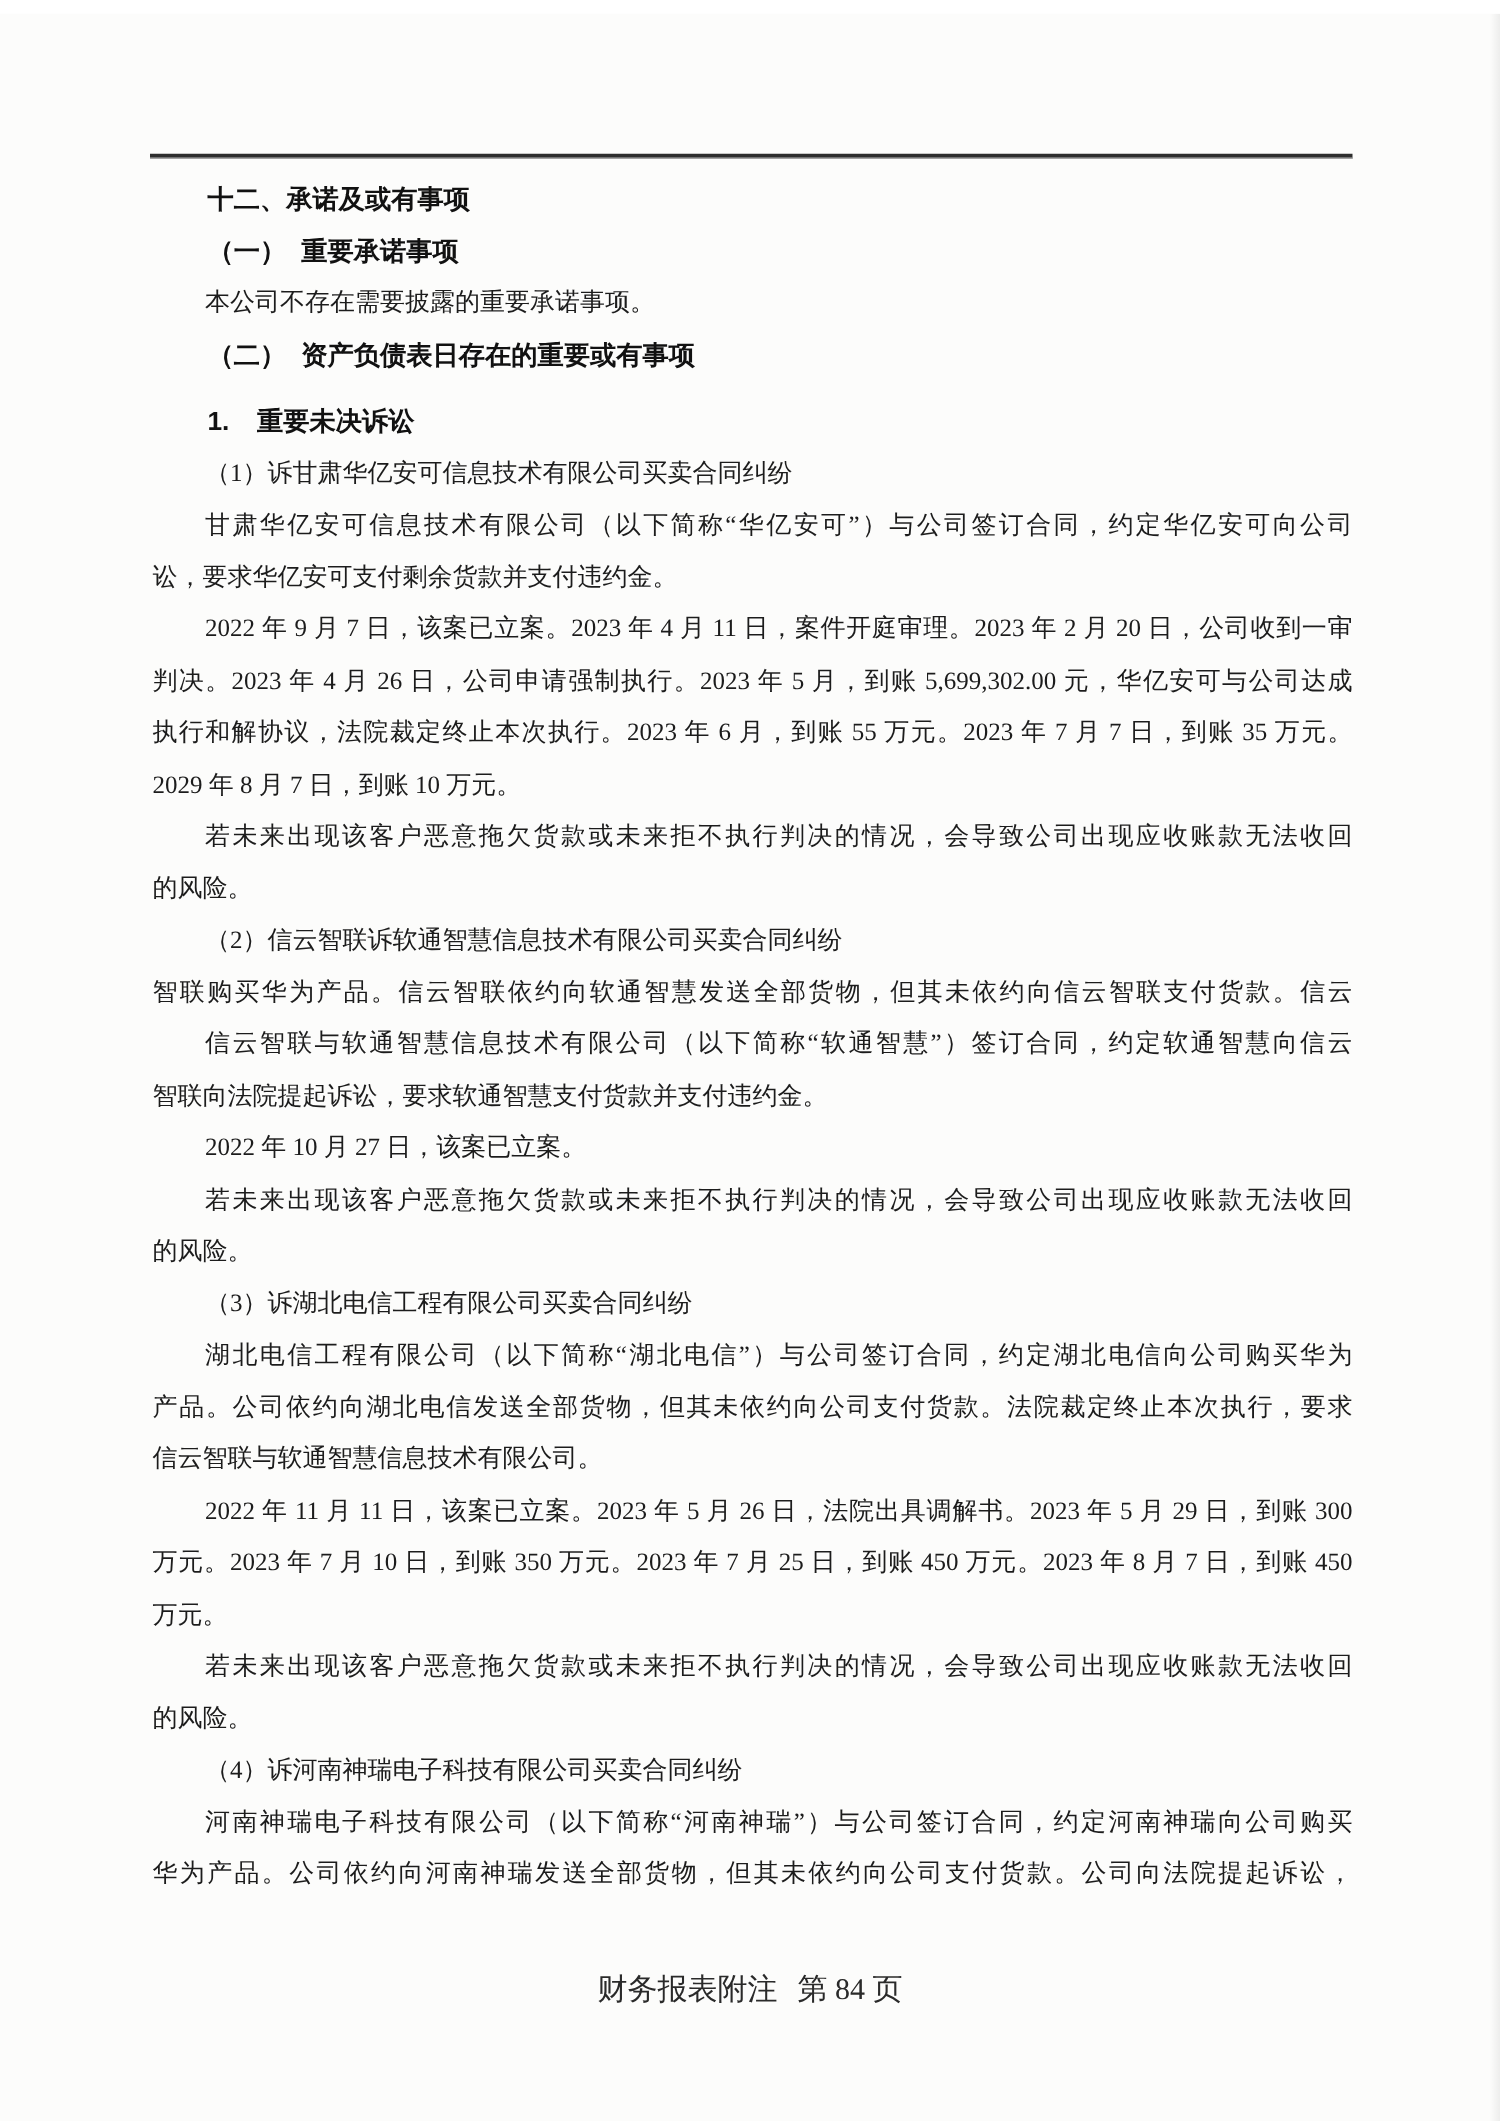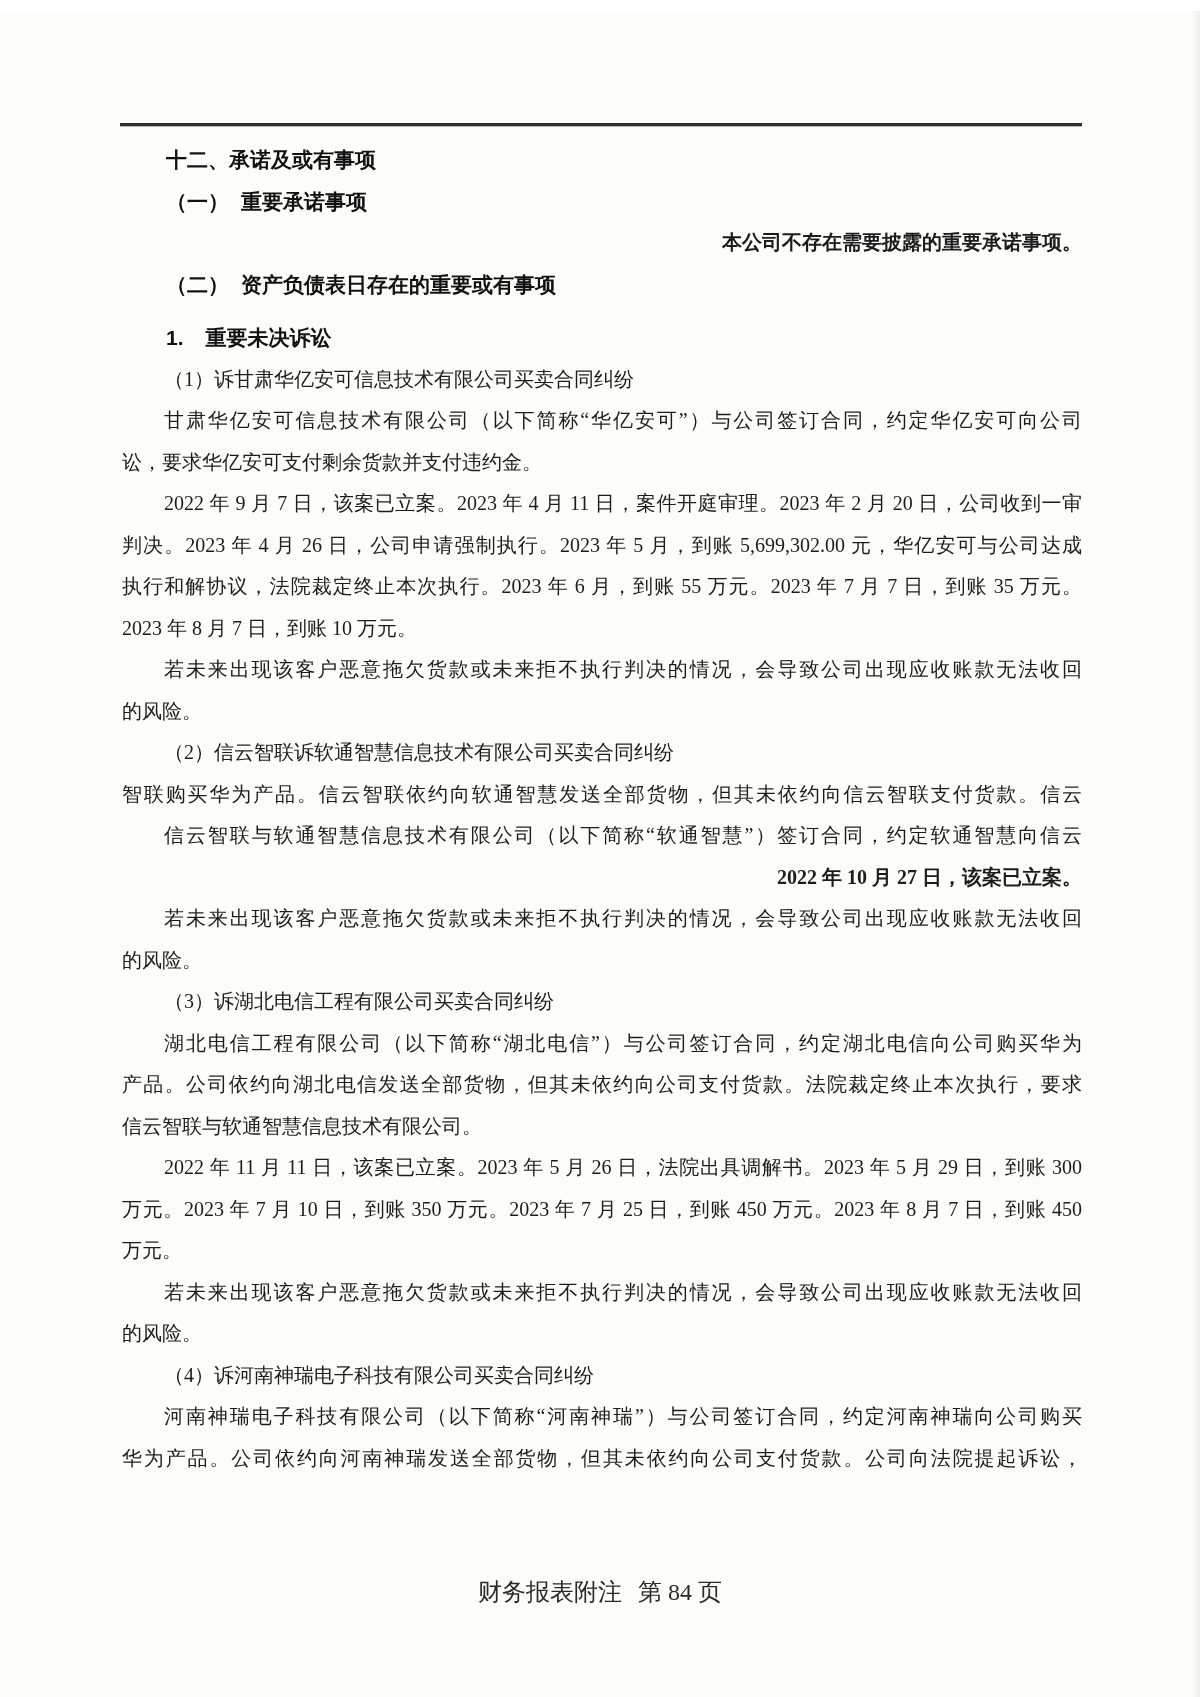--- a/index.html
+++ b/index.html
@@ -41,21 +41,21 @@
     padding-left: 44px;
   }
   .h2 .num { margin-right: 12px; }
   .h3 { margin-top: 12px; }
   .h3 .num { margin-right: 22px; }
   
   .sub { padding-left: 42px; }
   .pf { padding-left: 42px; text-align: justify; text-align-last: justify; }
   .pm { text-align: justify; text-align-last: justify; }
   .pl { text-align: left; }
-  .ps { padding-left: 42px; text-align: right; font-weight: bold; }
+  .ps { padding-left: 42px; text-align: left; }
   .footer {
     position: absolute;
     left: 0; top: 1560px; width: 100%;
     text-align: center;
     font-size: 24px;
     color: #2a2a2a;
     line-height: 42px;
   }
   .footer .fgap { display: inline-block; width: 16px; }
 </style>
@@ -75,27 +75,28 @@
     <div class="line h2"><span class="num">（二）</span><span>资产负债表日存在的重要或有事项</span></div>
 
     <div class="line h3"><span class="num">1.</span><span>重要未决诉讼</span></div>
 
     <div class="line sub">（1）诉甘肃华亿安可信息技术有限公司买卖合同纠纷</div>
     <div class="line pf">甘肃华亿安可信息技术有限公司（以下简称“华亿安可”）与公司签订合同，约定华亿安可向公司</div>
     <div class="line pl">讼，要求华亿安可支付剩余货款并支付违约金。</div>
     <div class="line pf">2022 年 9 月 7 日，该案已立案。2023 年 4 月 11 日，案件开庭审理。2023 年 2 月 20 日，公司收到一审</div>
     <div class="line pm">判决。2023 年 4 月 26 日，公司申请强制执行。2023 年 5 月，到账 5,699,302.00 元，华亿安可与公司达成</div>
     <div class="line pm">执行和解协议，法院裁定终止本次执行。2023 年 6 月，到账 55 万元。2023 年 7 月 7 日，到账 35 万元。</div>
-    <div class="line pl">2023 年 8 月 7 日，到账 10 万元。</div>
+    <div class="line pl">2029 年 8 月 7 日，到账 10 万元。</div>
     <div class="line pf">若未来出现该客户恶意拖欠货款或未来拒不执行判决的情况，会导致公司出现应收账款无法收回</div>
     <div class="line pl">的风险。</div>
 
     <div class="line sub">（2）信云智联诉软通智慧信息技术有限公司买卖合同纠纷</div>
     <div class="line pm">智联购买华为产品。信云智联依约向软通智慧发送全部货物，但其未依约向信云智联支付货款。信云</div>
     <div class="line pf">信云智联与软通智慧信息技术有限公司（以下简称“软通智慧”）签订合同，约定软通智慧向信云</div>
+    <div class="line pl">智联向法院提起诉讼，要求软通智慧支付货款并支付违约金。</div>
     <div class="line ps">2022 年 10 月 27 日，该案已立案。</div>
     <div class="line pf">若未来出现该客户恶意拖欠货款或未来拒不执行判决的情况，会导致公司出现应收账款无法收回</div>
     <div class="line pl">的风险。</div>
 
     <div class="line sub">（3）诉湖北电信工程有限公司买卖合同纠纷</div>
     <div class="line pf">湖北电信工程有限公司（以下简称“湖北电信”）与公司签订合同，约定湖北电信向公司购买华为</div>
     <div class="line pm">产品。公司依约向湖北电信发送全部货物，但其未依约向公司支付货款。法院裁定终止本次执行，要求</div>
     <div class="line pl">信云智联与软通智慧信息技术有限公司。</div>
     <div class="line pf">2022 年 11 月 11 日，该案已立案。2023 年 5 月 26 日，法院出具调解书。2023 年 5 月 29 日，到账 300</div>
     <div class="line pm">万元。2023 年 7 月 10 日，到账 350 万元。2023 年 7 月 25 日，到账 450 万元。2023 年 8 月 7 日，到账 450</div>

